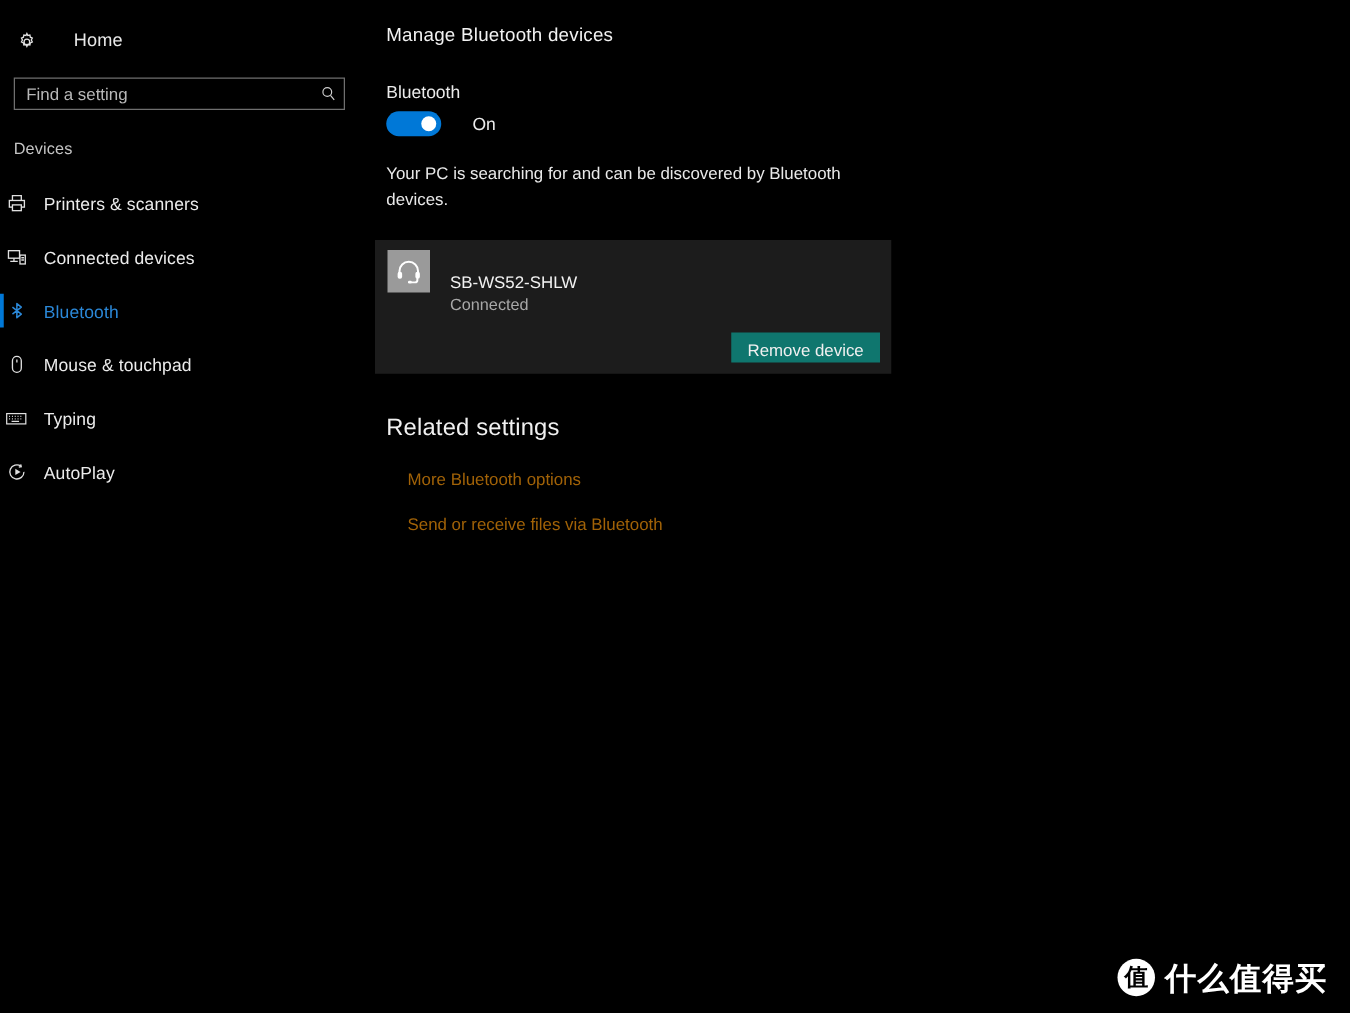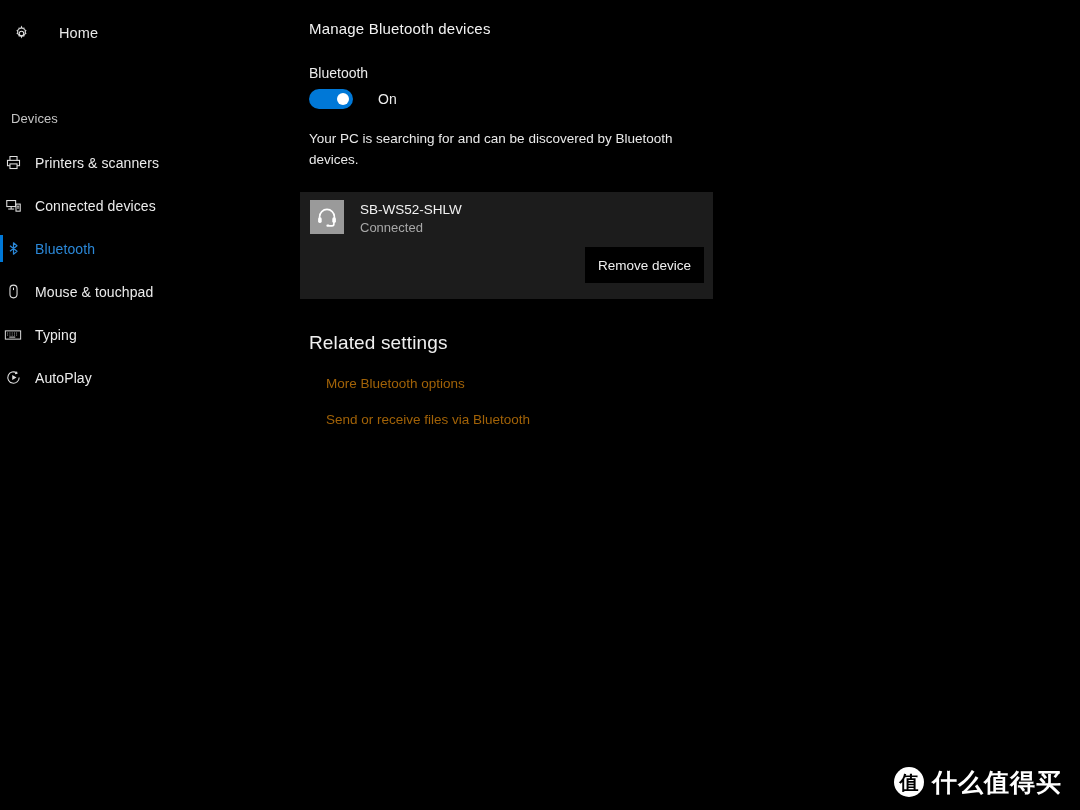--- a/index.html
+++ b/index.html
@@ -226,39 +226,39 @@
   }
   .device-ico {
     width: 34px;
     height: 34px;
     background: #9a9a9a;
     flex: 0 0 auto;
     display: flex;
     align-items: center;
     justify-content: center;
   }
-  .device-text { margin-left: 16px; padding-top: 1px; }
+  .device-text { margin-left: 16px; padding-top: 1px; margin-top: 16px; }
   .device-name {
     font-size: 13.5px;
     color: #f2f2f2;
     line-height: 17px;
   }
   .device-status {
     font-size: 13px;
     color: #a8a8a8;
     line-height: 18px;
     margin-top: 1px;
   }
   .remove-btn {
     position: absolute;
     right: 9px;
-    bottom: 16px;
-    height: 36px;
+    bottom: 9px;
+    height: 24px;
     padding: 0 13px;
-    background: #000000;
+    background: #0f766e;
     border: none;
     color: #f0f0f0;
     font-family: "Liberation Sans", sans-serif;
     font-size: 13.5px;
     cursor: pointer;
     line-height: 29px;
   }
 
   .related-title {
     position: absolute;
@@ -322,20 +322,29 @@
     <div class="home-row">
       <span class="ico">
         <svg width="17" height="17" viewBox="0 0 24 24" fill="none" stroke="#e0e0e0" stroke-width="1.5">
           <circle cx="12" cy="12" r="3.2"></circle>
           <path d="M12 2.6l1 2.2 2.4-.5.5 2.4 2.2 1-1.1 2.2 1.1 2.2-2.2 1-.5 2.4-2.4-.5-1 2.2-1-2.2-2.4.5-.5-2.4-2.2-1 1.1-2.2-1.1-2.2 2.2-1 .5-2.4 2.4.5z"></path>
         </svg>
       </span>
       <span class="lbl">Home</span>
     </div>
 
+    <div class="search-box">
+      <input type="text" placeholder="Find a setting" style="">
+      <span class="search-ico">
+        <svg width="14" height="14" viewBox="0 0 24 24" fill="none" stroke="#cfcfcf" stroke-width="1.6">
+          <circle cx="10" cy="9.5" r="6"></circle>
+          <line x1="14.4" y1="14.2" x2="19.5" y2="20.5"></line>
+        </svg>
+      </span>
+    </div>
 
     <div class="section-label">Devices</div>
 
     <div id="navlist">
 
       <div class="nav-item">
         <span class="accent"></span>
         <span class="nav-ico">
           <svg width="17" height="17" viewBox="0 0 24 24" fill="none" stroke="currentColor" stroke-width="1.5">
             <path d="M7 9V3.5h10V9"></path>

